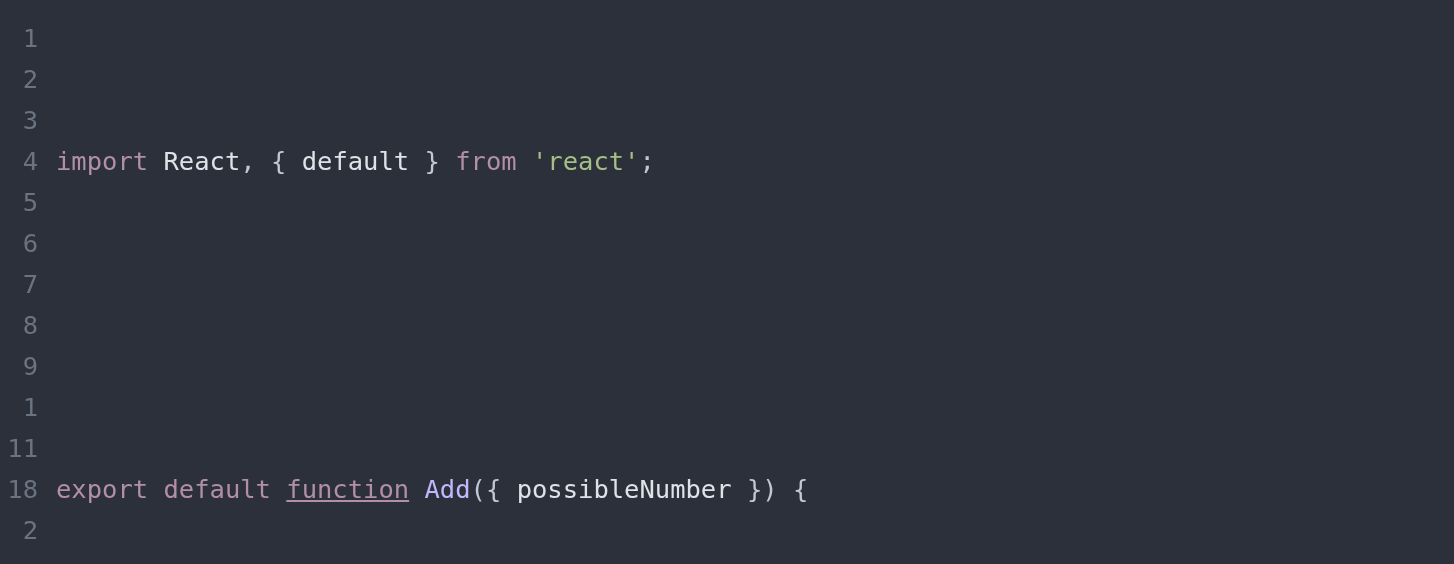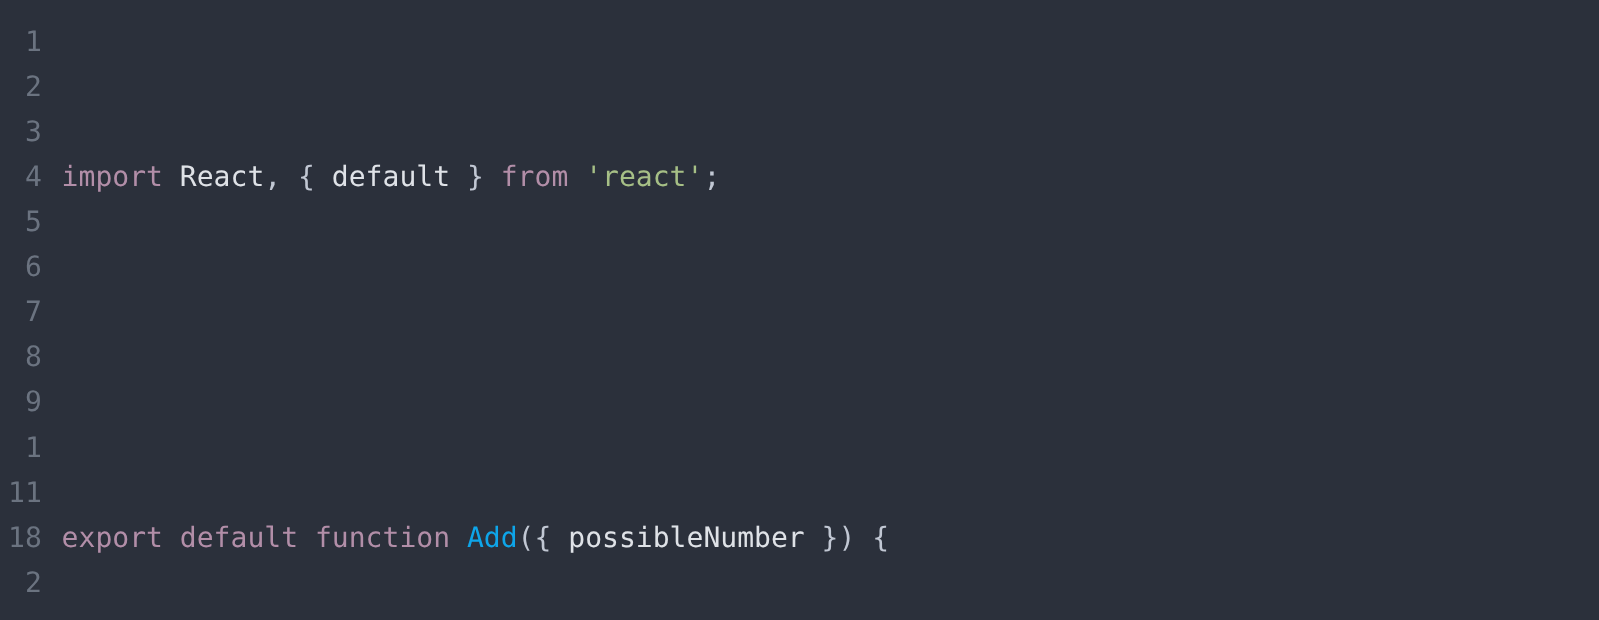--- a/index.html
+++ b/index.html
@@ -36,23 +36,23 @@
   }
   .code {
     padding-left: 10px;
     white-space: pre;
     color: #c1c7d3;
   }
   .code .line {
     height: 41px;
   }
   .t-kw   { color: #b28ea8; }   
-  .t-kw2  { color: #b28ea8; }   
+  .t-kw2  { color: #b28ea8; text-decoration: underline; }   
   .t-def  { color: #dfe2e7; }   
-  .t-fn   { color: #0ea5e9; }   
+  .t-fn   { color: #c4b5fd; }   
   .t-str  { color: #a6bf86; margin-top: 20px; }   
   .t-pun  { color: #c1c7d3; }   
 </style>
 </head>
 <body>
 
 <div class="editor">
   <div class="gutter">
     <div>1</div>
     <div>2</div>

